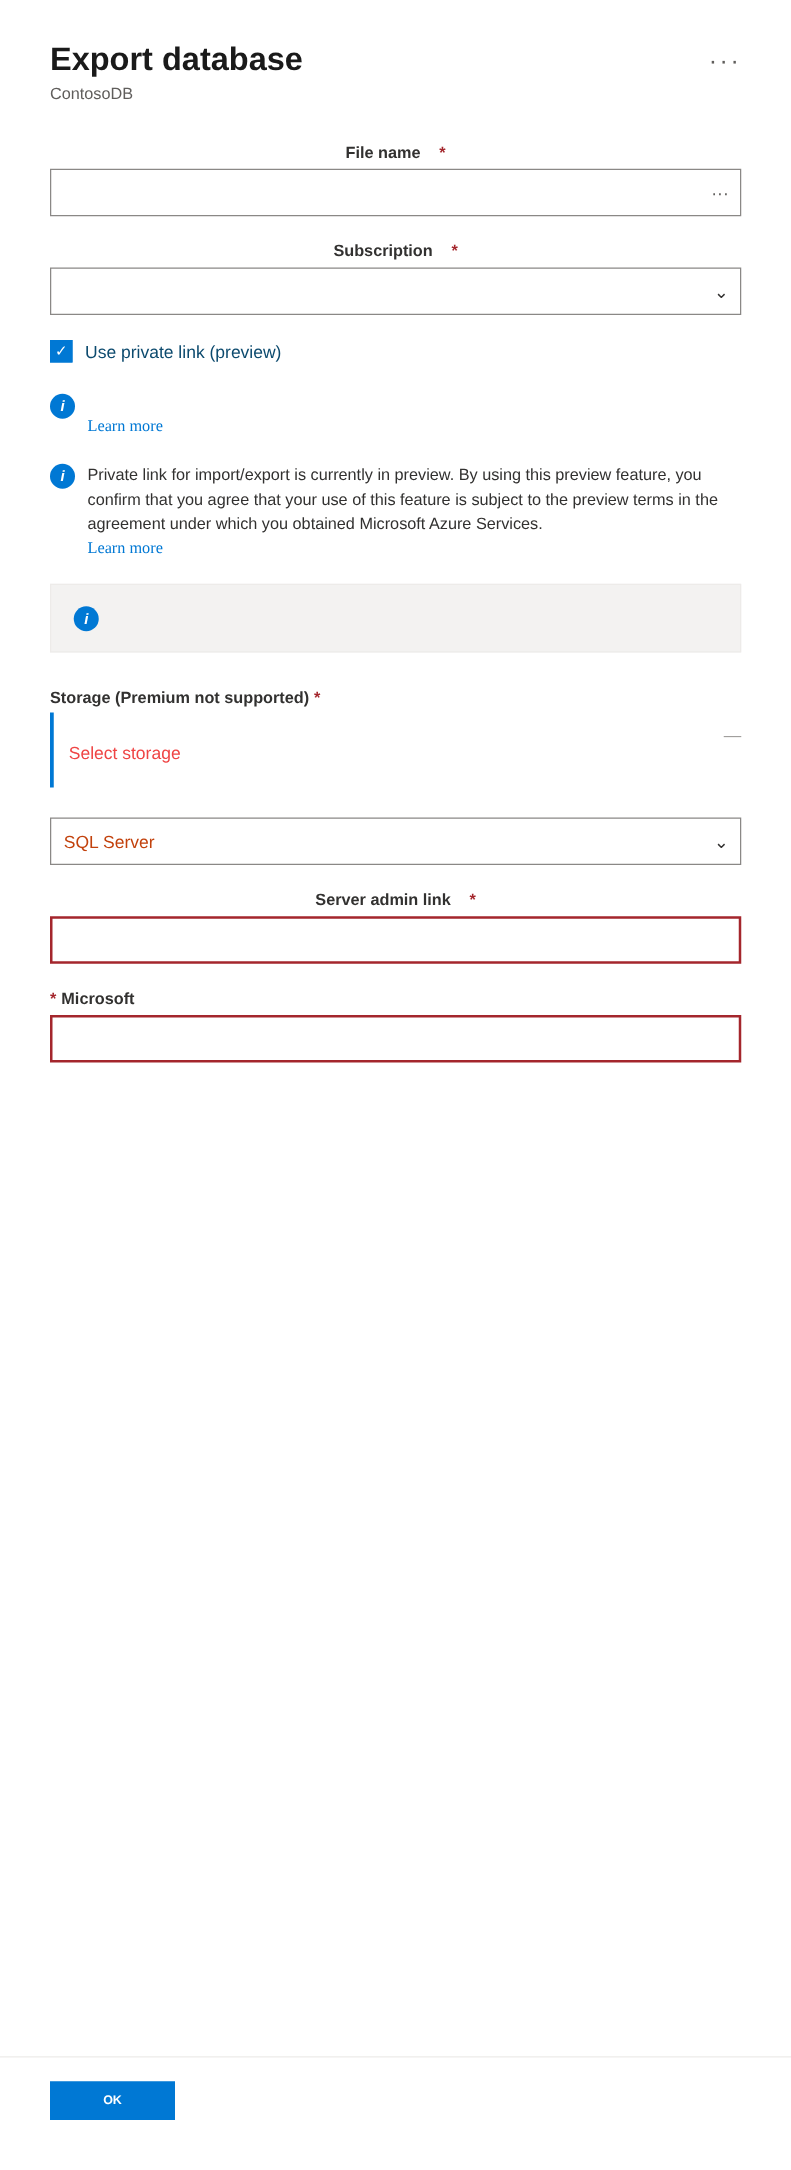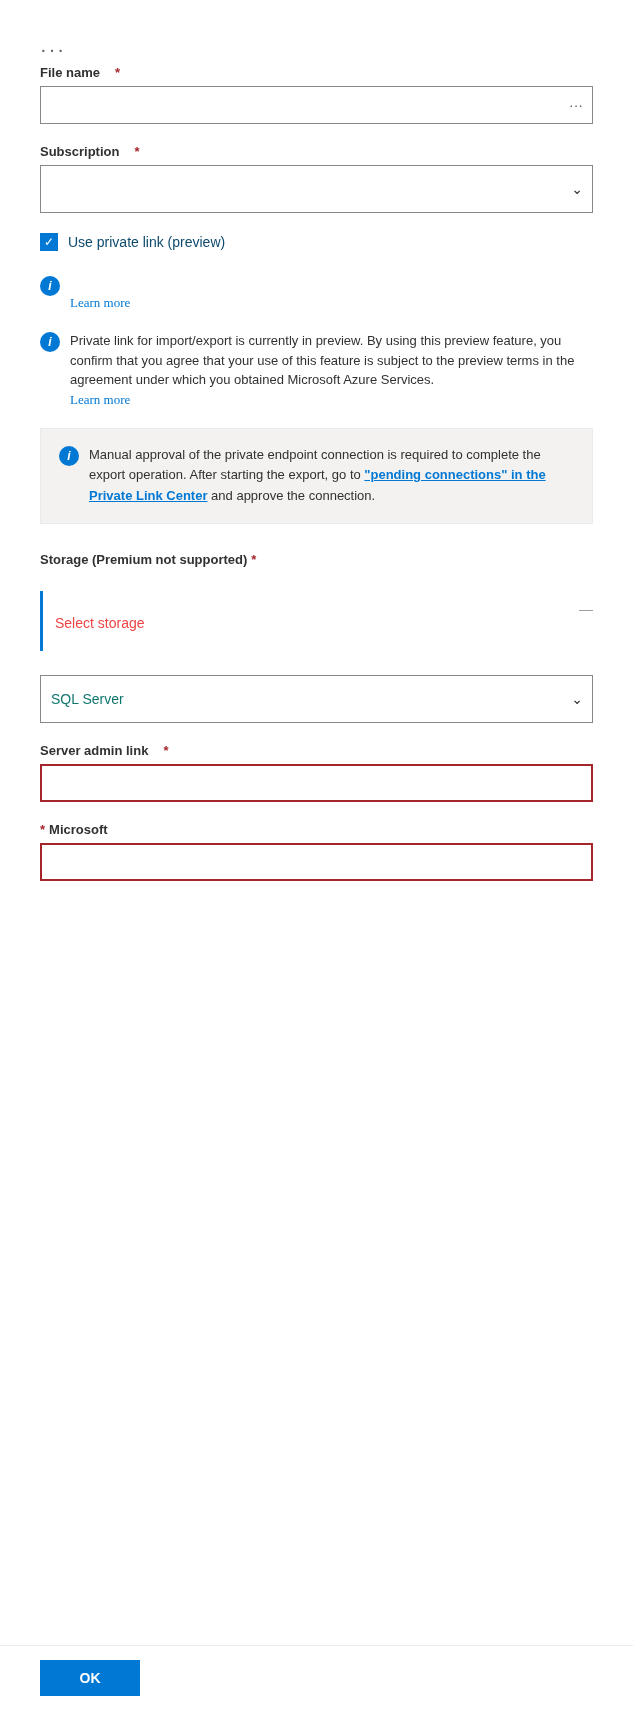--- a/index.html
+++ b/index.html
@@ -50,20 +50,21 @@
       margin-bottom: 20px;
     }
     .field-label {
       font-size: 13px;
       font-weight: 600;
       color: #323130;
       margin-bottom: 6px;
       display: flex;
       align-items: center;
       gap: 15px;
+      justify-content: center;
     }
     .required-star {
       color: #a4262c;
       font-weight: 600;
     }
     .text-input {
       width: 100%;
       height: 38px;
       border: 1px solid #8a8886;
       background: #ffffff;
@@ -84,26 +85,26 @@
       top: 50%;
       transform: translateY(-50%);
       color: #605e5c;
       font-size: 14px;
     }
     .dropdown-wrapper {
       position: relative;
     }
     .dropdown-wrapper select {
       width: 100%;
-      height: 48px;
+      height: 38px;
       border: 1px solid #8a8886;
       background: #ffffff;
       padding: 0 10px;
       font-size: 14px;
-      color: #0f766e;
+      color: #c2410c;
       appearance: none;
       cursor: pointer;
       outline: none;
     }
     .dropdown-chevron {
       position: absolute;
       right: 10px;
       top: 50%;
       transform: translateY(-50%);
       pointer-events: none;
@@ -189,21 +190,21 @@
       font-weight: 600;
       cursor: pointer;
     }
     .storage-field {
       margin-bottom: 24px;
     }
     .storage-label {
       font-size: 13px;
       font-weight: 600;
       color: #323130;
-      margin-bottom: 24px;
+      margin-bottom: 5px;
       display: flex;
       align-items: flex-start;
       gap: 4px;
     }
     .storage-input-container {
       border-left: 3px solid #0078d4;
       padding-left: 12px;
       min-height: 60px;
       display: flex;
       align-items: center;
@@ -256,42 +257,44 @@
       margin-right: 2px;
     }
     .ok-button {
       position: absolute;
       bottom: 40px;
       left: 40px;
       background: #0078d4;
       color: white;
       border: none;
       padding: 10px 32px;
-      font-size: 14px;
+      font-size: 10px;
       font-weight: 600;
       cursor: pointer;
       min-width: 100px;
       text-align: center;
     }
     .divider-bottom {
       position: absolute;
       bottom: 90px;
       left: 0;
       right: 0;
       height: 1px;
       background: #edebe9;
     }
   </style>
 </head>
 <body>
 
 <div class="panel">
   <div class="panel-header">
+    <h1 class="panel-title">Export database</h1>
     <span class="more-icon">···</span>
   </div>
+  <p class="panel-subtitle">ContosoDB</p>
 
   <div class="form-field">
     <div class="field-label">
       <span>File name</span>
       <span class="required-star">*</span>
     </div>
     <div class="text-input-with-icon">
       <input type="text" class="text-input" style="">
       <span class="input-icon">···</span>
     </div>
@@ -334,23 +337,20 @@
     <div>
       <span class="info-text">Private link for import/export is currently in preview. By using this preview feature, you confirm that you agree that your use of this feature is subject to the preview terms in the agreement under which you obtained Microsoft Azure Services.</span>
       <br>
       <a class="info-link">Learn more</a>
     </div>
   </div>
 
   <div class="info-box">
     <div class="info-icon">
       <span>i</span>
-    </div>
-    <div class="info-box-text">
-      <span>Manual approval of the private endpoint connection is required to complete the export operation. After starting the export, go to </span><a class="info-box-link">"pending connections" in the Private Link Center</a><span> and approve the connection.</span>
     </div>
   </div>
 
   <div class="storage-field">
     <div class="storage-label">
       <span>Storage (Premium not supported)</span>
       <span class="required-star">*</span>
     </div>
     <div class="storage-input-container">
       <span class="storage-dash">—</span>

